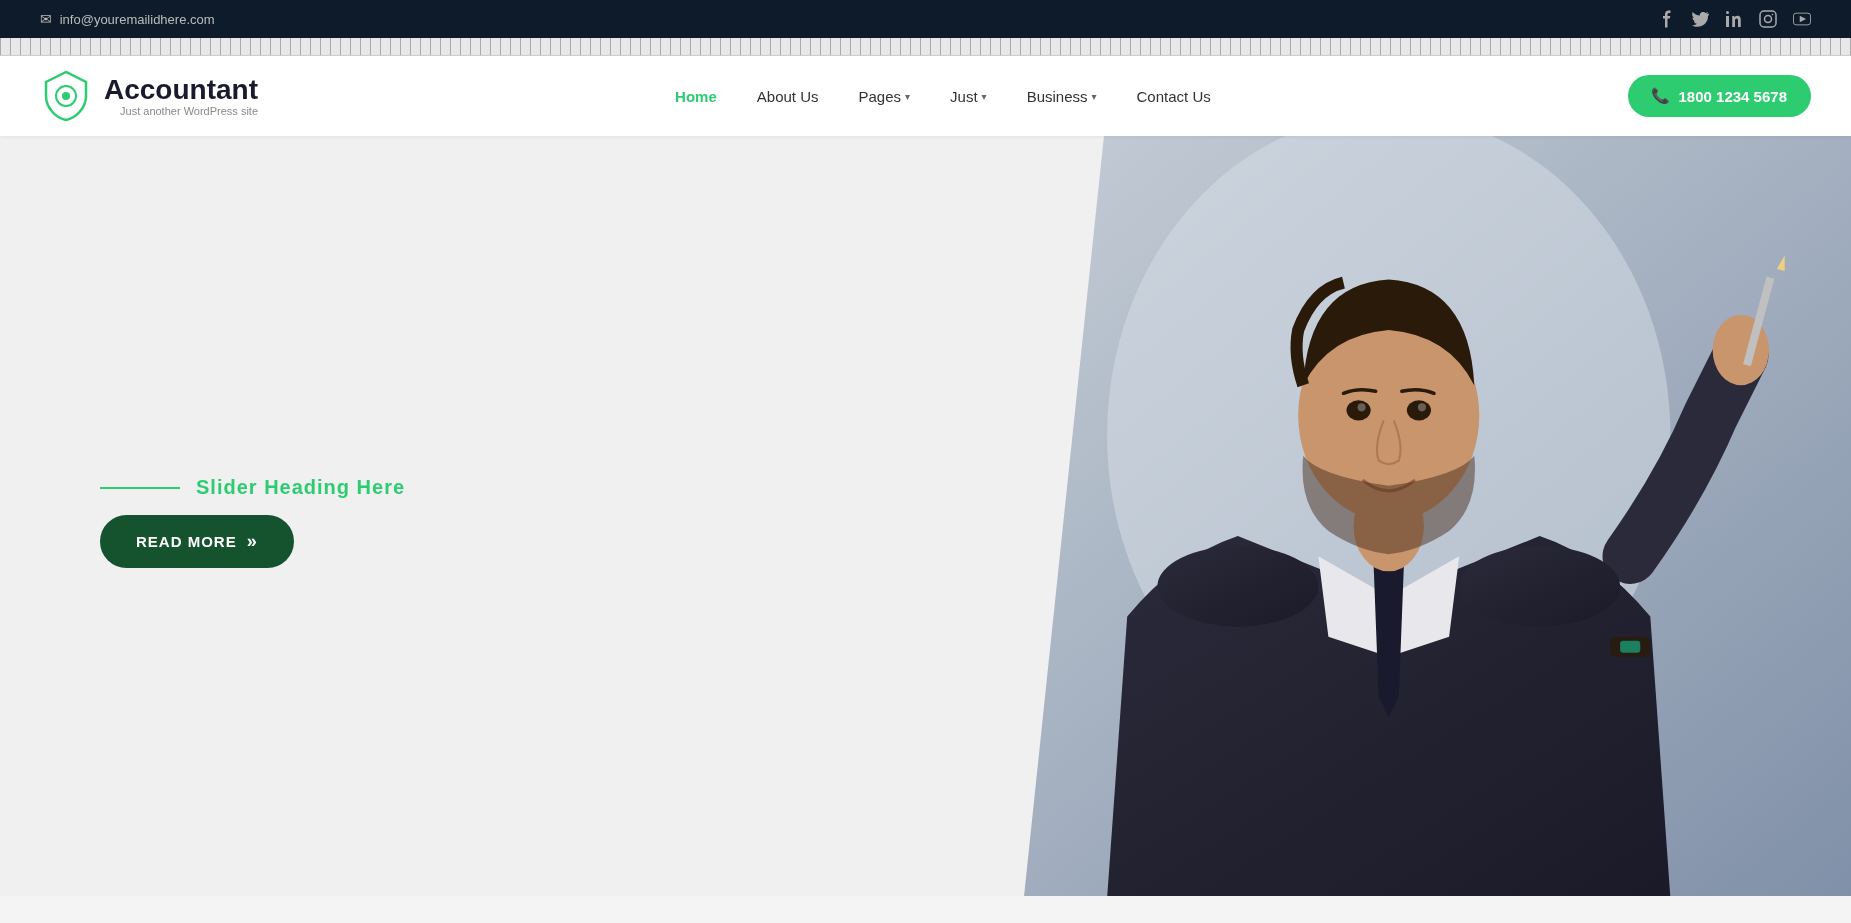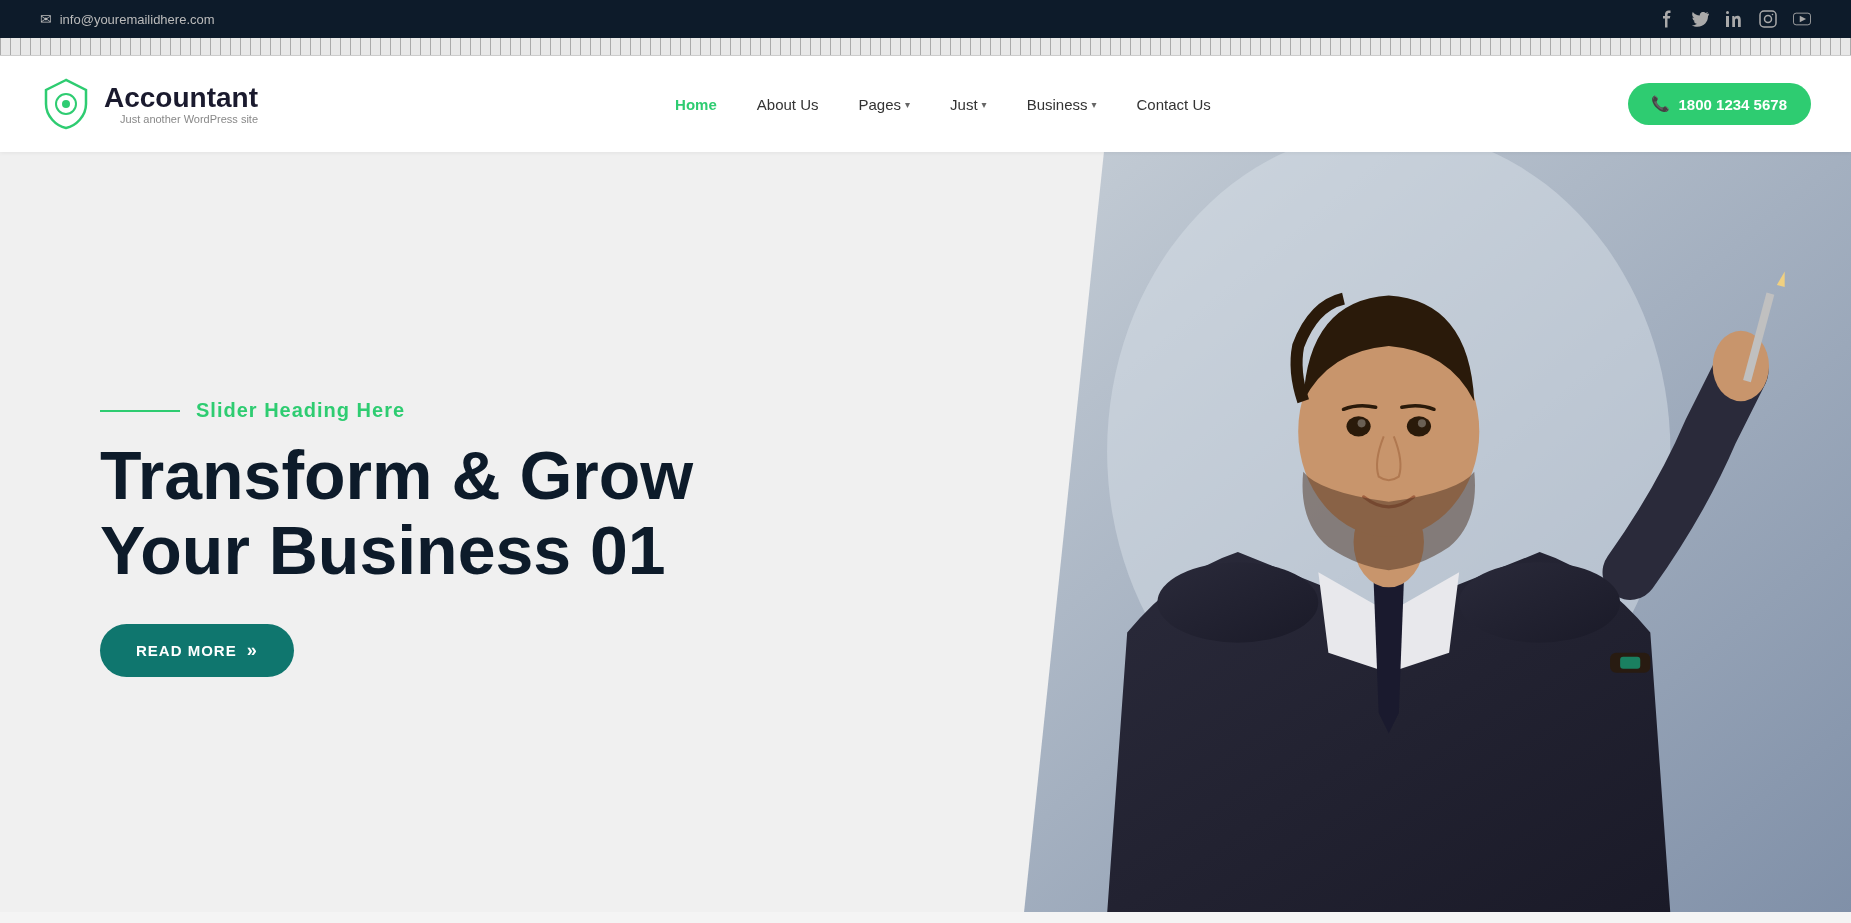--- a/index.html
+++ b/index.html
@@ -53,21 +53,21 @@
       background-image: repeating-linear-gradient(
         90deg,
         #aaa 0px, #aaa 1px,
         transparent 1px, transparent 10px
       );
     }
 
     
     .header {
       background: #fff;
-      height: 96px;
+      height: 80px;
       display: flex;
       align-items: center;
       justify-content: space-between;
       padding: 0 40px;
       box-shadow: 0 1px 4px rgba(0,0,0,0.06);
       position: relative;
       z-index: 10;
     }
     .logo-area {
       display: flex;
@@ -188,21 +188,21 @@
 
     .hero-main-title {
       font-size: 68px;
       font-weight: 800;
       color: #0d1b2a;
       line-height: 1.1;
       margin-bottom: 36px;
     }
 
     .read-more-btn {
-      background: #0f766e;
+      background: #14532d;
       color: #fff;
       border: none;
       border-radius: 30px;
       padding: 16px 36px;
       font-size: 15px;
       font-weight: 700;
       cursor: pointer;
       display: inline-flex;
       align-items: center;
       gap: 10px;
@@ -337,24 +337,20 @@
   </button>
 </header>
 
 <section class="hero">
   <div class="hero-left">
     <div class="hero-content">
       <div class="slider-heading-line">
         <div class="slider-line"></div>
         <span class="slider-heading-text">Slider Heading Here</span>
       </div>
-      <h1 class="hero-main-title">
-        <span>Transform &amp; Grow</span><br>
-        <span>Your Business 01</span>
-      </h1>
       <button class="read-more-btn">
         <span>READ MORE</span>
         <span class="arrows">»</span>
       </button>
     </div>
   </div>
 
   <div class="dotted-circle"></div>
 
   <div class="hero-right">

